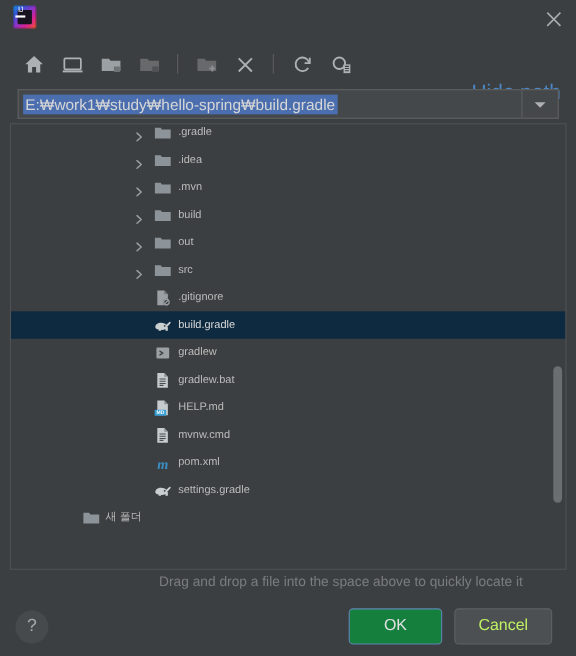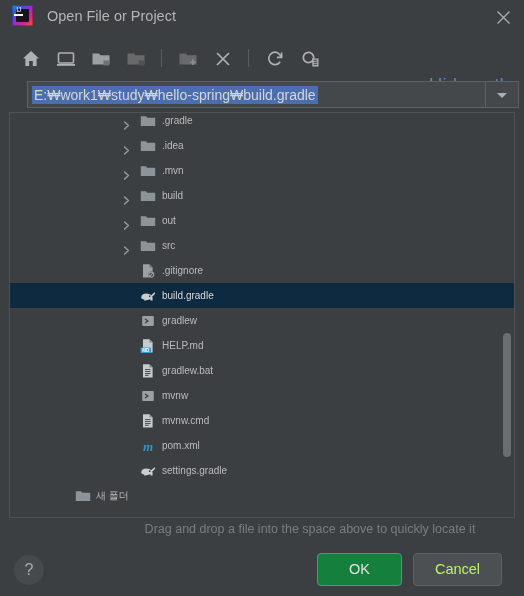--- a/index.html
+++ b/index.html
@@ -103,21 +103,21 @@
     font-size: 19px;
     color: #4a88c7;
     cursor: default;
     white-space: nowrap;
     margin-top: 25px;
   }
 
   
   #path-row {
     position: absolute;
-    left: 27px; top: 81px;
+    left: 16px; top: 81px;
     width: 400px; height: 27px;
   }
   #path-input {
     position: absolute;
     left: 0; top: 0;
     width: 458px; height: 27px;
     box-sizing: border-box;
     background: #45484a;
     border: 1px solid #5e6061;
     border-right: none;
@@ -282,21 +282,20 @@
 <body>
 
 <div id="dialog">
 
   <div id="titlebar">
     <div id="app-logo">
       <div class="inner"></div>
       <div class="ij">IJ</div>
       <div class="bar"></div>
     </div>
-    <div id="dialog-title">Open File or Project</div>
     <div id="close-button">
       <svg width="15" height="15" viewBox="0 0 15 15">
         <path d="M1.5 1.5 L13.5 13.5 M13.5 1.5 L1.5 13.5" stroke="#a9acae" stroke-width="1.4" fill="none"></path>
       </svg>
     </div>
   </div>
 
   <div id="toolbar">
 
     <div class="tool-btn" style="left:16px;">
@@ -449,46 +448,39 @@
             <span class="ficon"><svg width="16" height="16" viewBox="0 0 16 16">
                 <rect x="2.2" y="3" width="11.6" height="10" rx="1" fill="#9aa0a4"></rect>
                 <path d="M5.4 6.3 L8 8 L5.4 9.7" fill="none" stroke="#3c3f41" stroke-width="1.3" stroke-linejoin="round" stroke-linecap="round"></path>
               </svg></span>
             <span class="label">gradlew</span>
           </div>
           <div class="tree-row lvl1">
             <span class="ficon"><svg width="16" height="16" viewBox="0 0 16 16">
                 <path d="M3 1.2 L9.4 1.2 L12.6 4.4 L12.6 14.5 L3 14.5 Z" fill="#c6cbce"></path>
                 <path d="M9.4 1.2 L9.4 4.4 L12.6 4.4 Z" fill="#888e91"></path>
+                <path d="M5 6.6 L10.6 6.6 M5 8.6 L10.6 8.6 M5 10.6 L10.6 10.6 M5 12.3 L8.6 12.3" stroke="#4a4d4f" stroke-width="1"></path>
+              </svg></span>
+            <span class="label">gradlew.bat</span>
+          </div>
+          <div class="tree-row lvl1">
+            <span class="ficon"><svg width="16" height="16" viewBox="0 0 16 16">
+                <path d="M3 1.2 L9.4 1.2 L12.6 4.4 L12.6 14.5 L3 14.5 Z" fill="#c6cbce"></path>
+                <path d="M9.4 1.2 L9.4 4.4 L12.6 4.4 Z" fill="#888e91"></path>
                 <rect x="0.6" y="9.4" width="10.4" height="5.6" rx="0.8" fill="#379fd6"></rect>
                 <text x="5.8" y="13.8" font-size="4.6" fill="#ffffff" text-anchor="middle" font-family="Liberation Sans, sans-serif" font-weight="bold">MD</text>
               </svg></span>
             <span class="label">HELP.md</span>
           </div>
           <div class="tree-row lvl1">
             <span class="ficon"><svg width="16" height="16" viewBox="0 0 16 16">
                 <path d="M3 1.2 L9.4 1.2 L12.6 4.4 L12.6 14.5 L3 14.5 Z" fill="#c6cbce"></path>
                 <path d="M9.4 1.2 L9.4 4.4 L12.6 4.4 Z" fill="#888e91"></path>
                 <path d="M5 6.6 L10.6 6.6 M5 8.6 L10.6 8.6 M5 10.6 L10.6 10.6 M5 12.3 L8.6 12.3" stroke="#4a4d4f" stroke-width="1"></path>
               </svg></span>
-            <span class="label">gradlew.bat</span>
-          </div>
-          <div class="tree-row lvl1">
-            <span class="ficon"><svg width="16" height="16" viewBox="0 0 16 16">
-                <rect x="2.2" y="3" width="11.6" height="10" rx="1" fill="#9aa0a4"></rect>
-                <path d="M5.4 6.3 L8 8 L5.4 9.7" fill="none" stroke="#3c3f41" stroke-width="1.3" stroke-linejoin="round" stroke-linecap="round"></path>
-              </svg></span>
-            <span class="label">mvnw</span>
-          </div>
-          <div class="tree-row lvl1">
-            <span class="ficon"><svg width="16" height="16" viewBox="0 0 16 16">
-                <path d="M3 1.2 L9.4 1.2 L12.6 4.4 L12.6 14.5 L3 14.5 Z" fill="#c6cbce"></path>
-                <path d="M9.4 1.2 L9.4 4.4 L12.6 4.4 Z" fill="#888e91"></path>
-                <path d="M5 6.6 L10.6 6.6 M5 8.6 L10.6 8.6 M5 10.6 L10.6 10.6 M5 12.3 L8.6 12.3" stroke="#4a4d4f" stroke-width="1"></path>
-              </svg></span>
             <span class="label">mvnw.cmd</span>
           </div>
           <div class="tree-row lvl1">
             <span class="ficon"><svg width="16" height="16" viewBox="0 0 16 16">
                 <text x="8" y="13" font-size="13" fill="#3a8fc4" text-anchor="middle" font-style="italic" font-weight="bold" font-family="Liberation Serif, serif">m</text>
               </svg></span>
             <span class="label">pom.xml</span>
           </div>
           <div class="tree-row lvl1">
             <span class="ficon"><svg width="16" height="16" viewBox="0 0 16 16">

